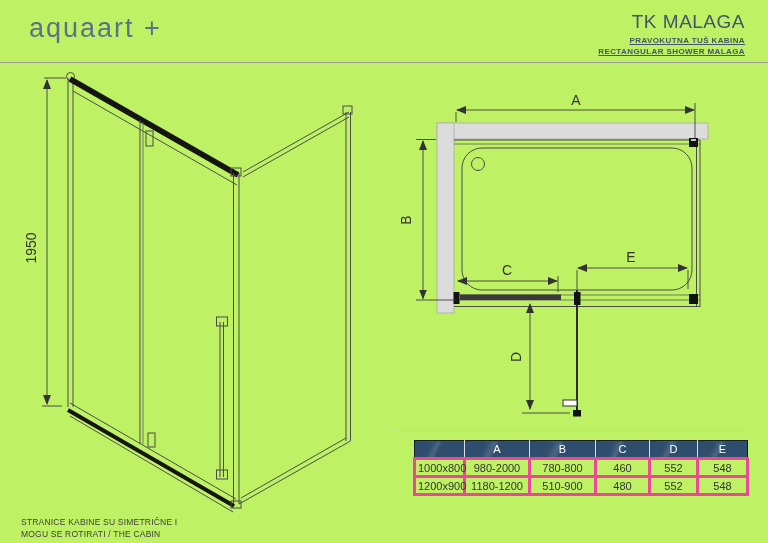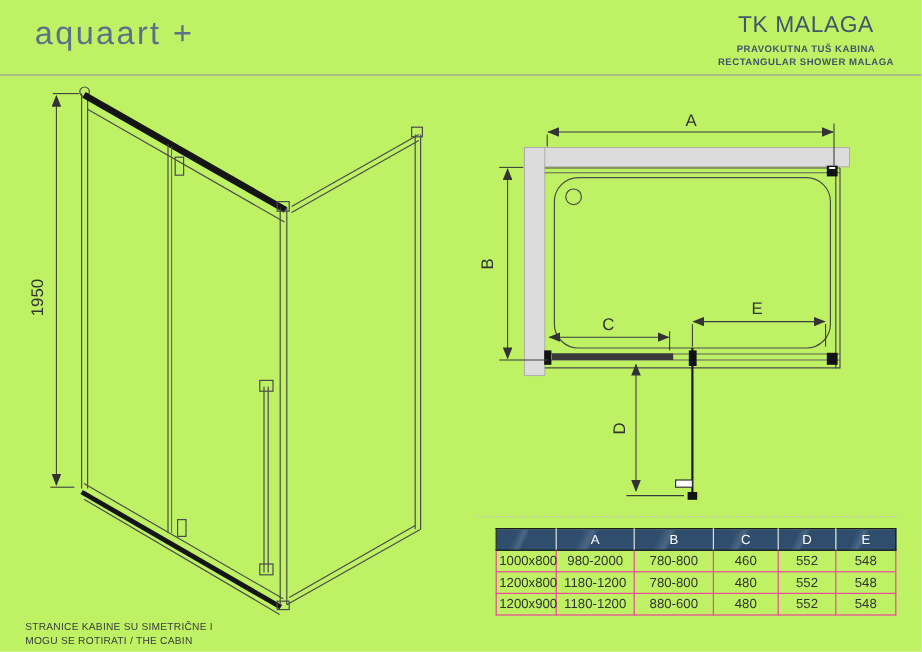--- a/index.html
+++ b/index.html
@@ -6,23 +6,23 @@
   body { background:#fff; font-family:"Liberation Sans", sans-serif; }
   .sheet {
     position:relative; width:768px; height:543px; background:#bef264;
     overflow:hidden; color:#333;
   }
   
   .logo {
     position:absolute; left:29px; top:13px;
     font-size:27px; font-weight:300; letter-spacing:2px; color:#5e7088;
   }
-  .title-block { position:absolute; right:23px; top:11px; text-align:center; }
+  .title-block { position:absolute; right:23px; top:11px; text-align:right; }
   .title-main { font-size:19px; color:#44546a; letter-spacing:.5px; }
-  .title-sub  { font-size:8px; font-weight:bold; color:#44546a; letter-spacing:.4px; line-height:11px; margin-top:2px; }
+  .title-sub  { font-size:8px; font-weight:bold; color:#44546a; letter-spacing:.4px; line-height:11px; margin-top:2px;text-decoration:underline; }
   .header-rule { position:absolute; left:0; top:62px; width:768px; border-top:1px solid #9b9b9b; }
 
   
   svg { position:absolute; overflow:visible; }
   .svg-elev { left:0px;  top:63px; }
   .svg-plan { left:400px; top:63px; }
   .thin  { stroke:#4b4b4b; stroke-width:1; fill:none; }
   .hair  { stroke:#5a5a5a; stroke-width:.8; fill:none; }
   .thick { stroke:#151515; fill:none; }
   .dim   { stroke:#3c3c3c; stroke-width:.9; fill:none; }
@@ -38,21 +38,21 @@
   }
 
   
   .dotted-rule { position:absolute; left:398px; top:430px; width:350px; border-top:1px dotted #c8c8c8; }
   table.sizes {
     position:absolute; left:413px; top:440px; width:333px;
     border-collapse:collapse; table-layout:fixed;
     font-size:11px; color:#333;
   }
   table.sizes th, table.sizes td {
-    border:1px solid #ec4899; text-align:center; height:18px; padding:0 2px;
+    border:3px solid #ec4899; text-align:center; height:18px; padding:0 2px;
   }
   table.sizes th {
     background:#2f4e6e;
     background-image:linear-gradient(115deg, rgba(255,255,255,0) 30%, rgba(255,255,255,.14) 42%, rgba(255,255,255,0) 48%);
     color:#fff; font-weight:normal; font-size:11px;
     border-left:1px solid #d7dde4; border-right:1px solid #d7dde4;
     border-top:1px solid #1b1b1b; border-bottom:1px solid #1b1b1b;
   }
   table.sizes th:first-child { border-left:1px solid #1b1b1b; }
   table.sizes th:last-child  { border-right:1px solid #1b1b1b; }
@@ -226,31 +226,23 @@
     <tbody>
       <tr>
         <td>1000x800</td>
         <td>980-2000</td>
         <td>780-800</td>
         <td>460</td>
         <td>552</td>
         <td>548</td>
       </tr>
       <tr>
-        <td>1200x800</td>
-        <td>1180-1200</td>
-        <td>780-800</td>
-        <td>480</td>
-        <td>552</td>
-        <td>548</td>
-      </tr>
-      <tr>
         <td>1200x900</td>
         <td>1180-1200</td>
-        <td>880-600</td>
+        <td>510-900</td>
         <td>480</td>
         <td>552</td>
         <td>548</td>
       </tr>
     </tbody>
   </table>
 
 </div>
 
 </body></html>

